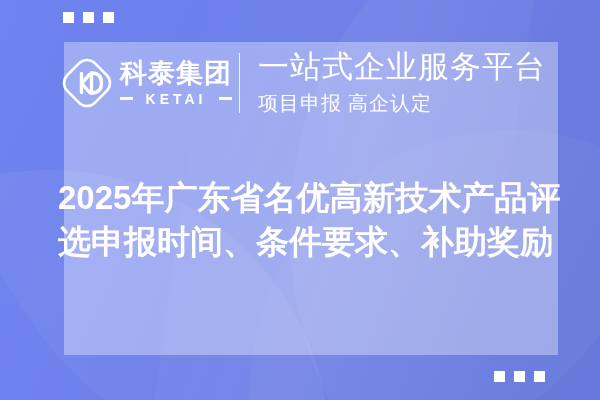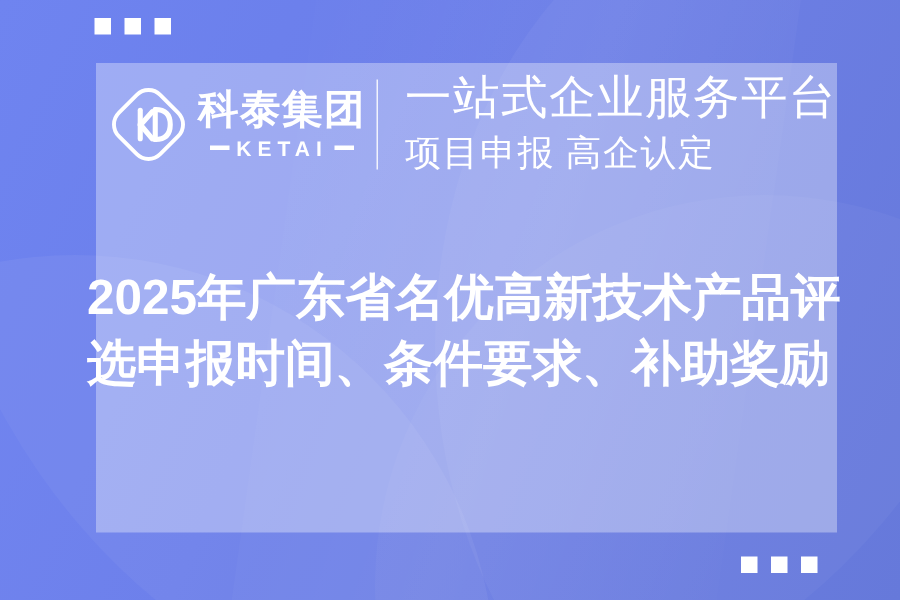--- a/index.html
+++ b/index.html
@@ -99,21 +99,21 @@
     left: 64px;
     top: 42px;
     width: 494px;
     height: 313px;
     background: rgba(255, 255, 255, 0.34);
   }
 
   
   .header {
     position: absolute;
-    left: 64px;
+    left: 52px;
     top: 42px;
     width: 494px;
     height: 82px;
     display: flex;
     align-items: center;
   }
 
   .logo-block {
     display: flex;
     align-items: center;
@@ -139,21 +139,21 @@
     letter-spacing: 1px;
     line-height: 1.05;
     white-space: nowrap;
   }
   .logo-en-row {
     display: flex;
     align-items: center;
     gap: 5px;
     margin-top: 3px;
     width: 100%;
-    justify-content: center;
+    justify-content: space-between;
   }
   .logo-en-rule {
     height: 3px;
     width: 13px;
     background: #ffffff;
     flex: 0 0 auto;
   }
   .logo-en {
     color: #ffffff;
     font-size: 14px;
@@ -178,21 +178,21 @@
   .tagline-main {
     color: #ffffff;
     font-size: 31px;
     font-weight: 400;
     letter-spacing: 1px;
     line-height: 1.12;
     white-space: nowrap;
   }
   .tagline-sub {
     color: #ffffff;
-    font-size: 24px;
+    font-size: 20px;
     font-weight: 400;
     letter-spacing: 1px;
     line-height: 1.25;
     margin-top: 6px;
     white-space: nowrap;
     font-family: "Liberation Serif", "DejaVu Serif", serif;
   }
 
   
   .headline {

